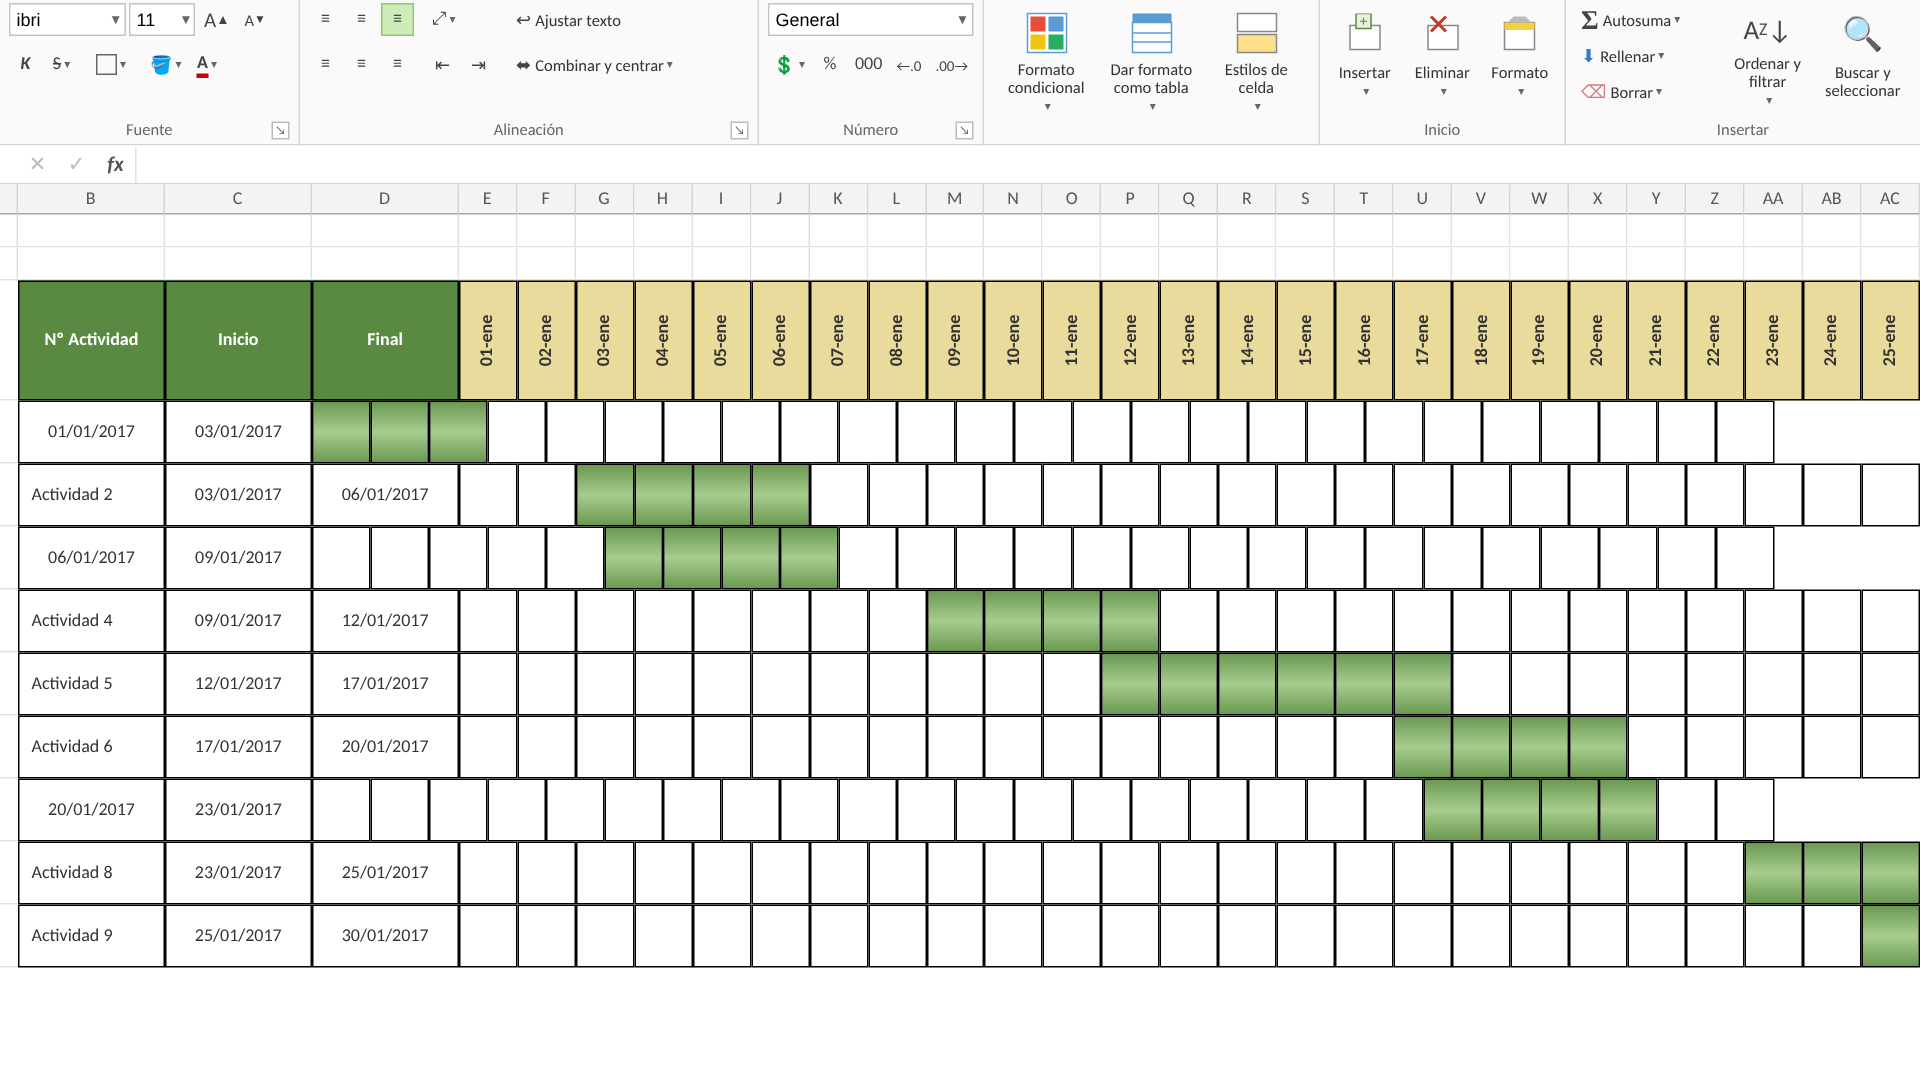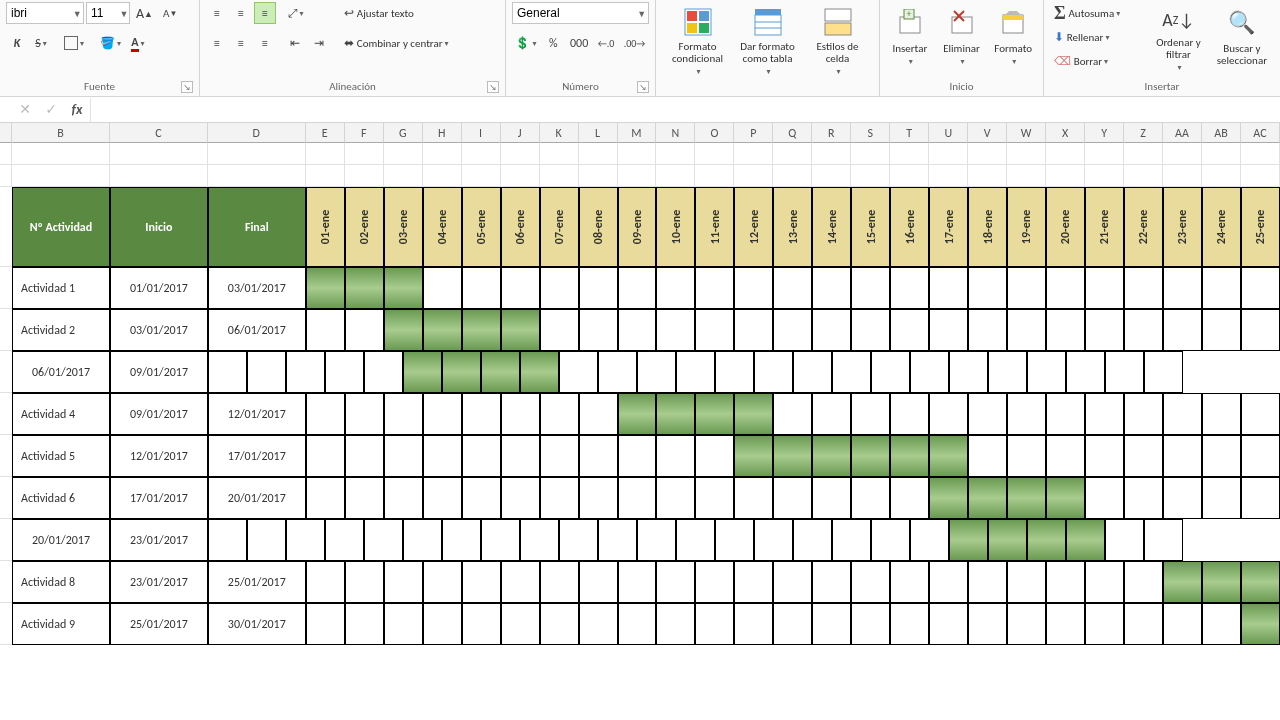--- a/index.html
+++ b/index.html
@@ -448,21 +448,20 @@
         <span>24-ene</span>
       </div>
       <div class="gantt-date-hdr" style="width: 39px;">
         <span>25-ene</span>
       </div>
     </div>
 
   <div id="gantt-body">
       <div class="gantt-row">
         <div style="width: 12px; border-bottom: 1px solid rgb(225, 225, 225);"></div>
-        <div class="gantt-cell left" style="width: 98px;">Actividad 1</div>
         <div class="gantt-cell" style="width: 98px;">01/01/2017</div>
         <div class="gantt-cell" style="width: 98px;">03/01/2017</div>
         <div class="gantt-cell bar" style="width: 39px;"></div>
         <div class="gantt-cell bar" style="width: 39px;"></div>
         <div class="gantt-cell bar" style="width: 39px;"></div>
         <div class="gantt-cell" style="width: 39px;"></div>
         <div class="gantt-cell" style="width: 39px;"></div>
         <div class="gantt-cell" style="width: 39px;"></div>
         <div class="gantt-cell" style="width: 39px;"></div>
         <div class="gantt-cell" style="width: 39px;"></div>

